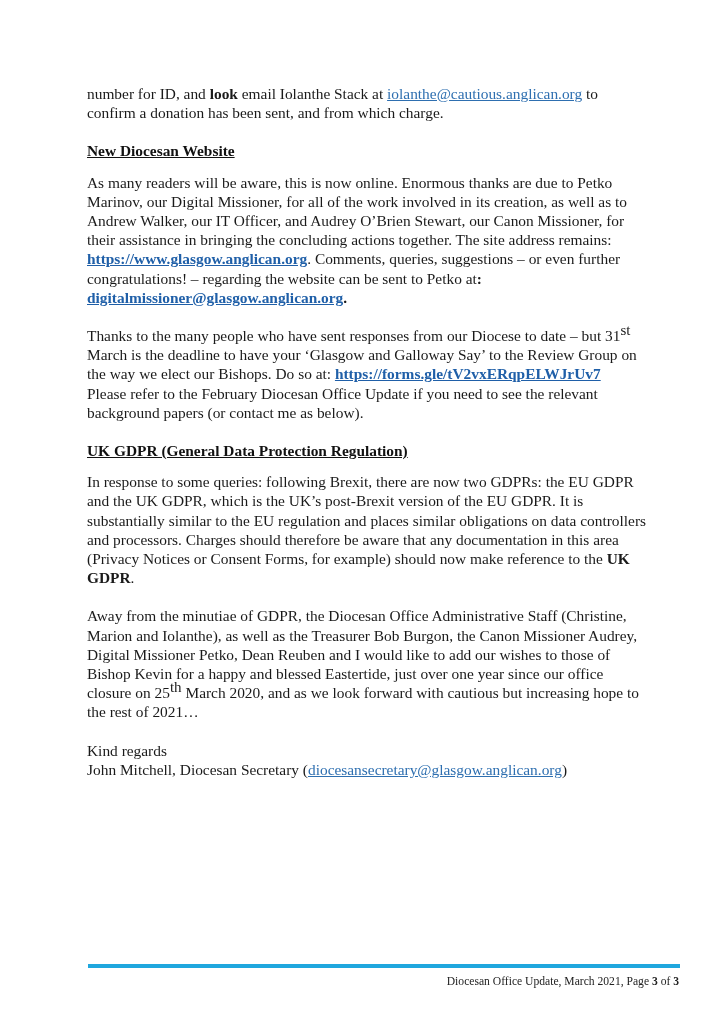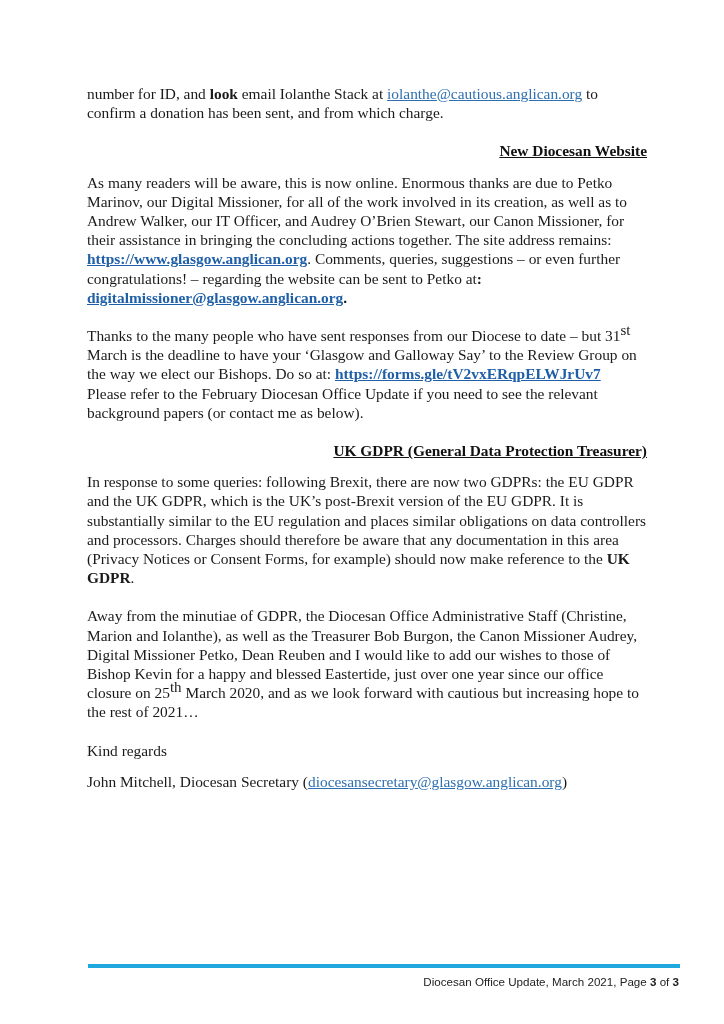--- a/index.html
+++ b/index.html
@@ -29,21 +29,20 @@
     .para {
       margin-bottom: 19px;
     }
     h2 {
       font-size: 15.4px;
       line-height: 19.2px;
       font-weight: bold;
       text-decoration: underline;
       margin: 0 0 12px 0;
       color: #111;
-      text-align: right;
     }
     a {
       color: #2e6fb0;
       text-decoration: underline;
     }
     a.strong {
       color: #1f5fa8;
       font-weight: bold;
     }
     sup {
@@ -58,21 +57,21 @@
       left: 88px;
       top: 964px;
       width: 592px;
       height: 4px;
       background: #1fa7de;
     }
     .footer-text {
       position: absolute;
       right: 45px;
       top: 975px;
-      font-family: Liberation Sans, sans-serif;
+      font-family: Liberation Serif, serif;
       font-size: 11.6px;
       color: #222;
     }
   </style>
 </head>
 <body>
 
 <div class="page">
 
   <p class="para"><span>number for ID, and </span><b>look</b><span> email Iolanthe Stack at </span><a href="#">iolanthe@cautious.anglican.org</a><span> to confirm a donation has been sent, and from which charge.</span></p>
@@ -80,28 +79,28 @@
   <section>
     <h2>New Diocesan Website</h2>
     <p class="para"><span>As many readers will be aware, this is now online. Enormous thanks are due to Petko Marinov, our Digital Missioner, for all of the work involved in its creation, as well as to Andrew Walker, our IT Officer, and Audrey O’Brien Stewart, our Canon Missioner, for their assistance in bringing the concluding actions together. The site address remains: </span><a href="#" class="strong">https://www.glasgow.anglican.org</a><span>. Comments, queries, suggestions – or even further congratulations! – regarding the website can be sent to Petko at</span><b>:</b> <a href="#" class="strong">digitalmissioner@glasgow.anglican.org</a><b>.</b></p>
   </section>
 
   <section>
     <p class="para"><span>Thanks to the many people who have sent responses from our Diocese to date – but 31</span><sup>st</sup><span> March is the deadline to have your ‘Glasgow and Galloway Say’ to the Review Group on the way we elect our Bishops. Do so at: </span><a href="#" class="strong">https://forms.gle/tV2vxERqpELWJrUv7</a><span style="white-space:pre-wrap">  Please refer to the February Diocesan Office Update if you need to see the relevant background papers (or contact me as below).</span></p>
   </section>
 
   <section>
-    <h2>UK GDPR (General Data Protection Treasurer)</h2>
+    <h2>UK GDPR (General Data Protection Regulation)</h2>
     <p class="para"><span>In response to some queries: following Brexit, there are now two GDPRs: the EU GDPR and the UK GDPR, which is the UK’s post-Brexit version of the EU GDPR. It is substantially similar to the EU regulation and places similar obligations on data controllers and processors. Charges should therefore be aware that any documentation in this area (Privacy Notices or Consent Forms, for example) should now make reference to the </span><b>UK GDPR</b><span>.</span></p>
   </section>
 
   <section>
     <p class="para"><span>Away from the minutiae of GDPR, the Diocesan Office Administrative Staff (Christine, Marion and Iolanthe), as well as the Treasurer Bob Burgon, the Canon Missioner Audrey, Digital Missioner Petko, Dean Reuben and I would like to add our wishes to those of Bishop Kevin for a happy and blessed Eastertide, just over one year since our office closure on 25</span><sup>th</sup><span> March 2020, and as we look forward with cautious but increasing hope to the rest of 2021…</span></p>
   </section>
 
-  <p class="para" style="margin-bottom:12px">Kind regards</p>
+  <p class="para" style="margin-bottom:0">Kind regards</p>
 
   <p><span class="u">John Mitchell, Diocesan Secretary</span><span style="white-space:pre"> (</span><a href="#">diocesansecretary@glasgow.anglican.org</a><span>)</span></p>
 
 </div>
 
 <div class="footer-rule"></div>
 <div class="footer-text"><span style="white-space:pre">Diocesan Office Update, March 2021, Page </span><b>3</b><span style="white-space:pre"> of </span><b>3</b></div>
 
 </body></html>

